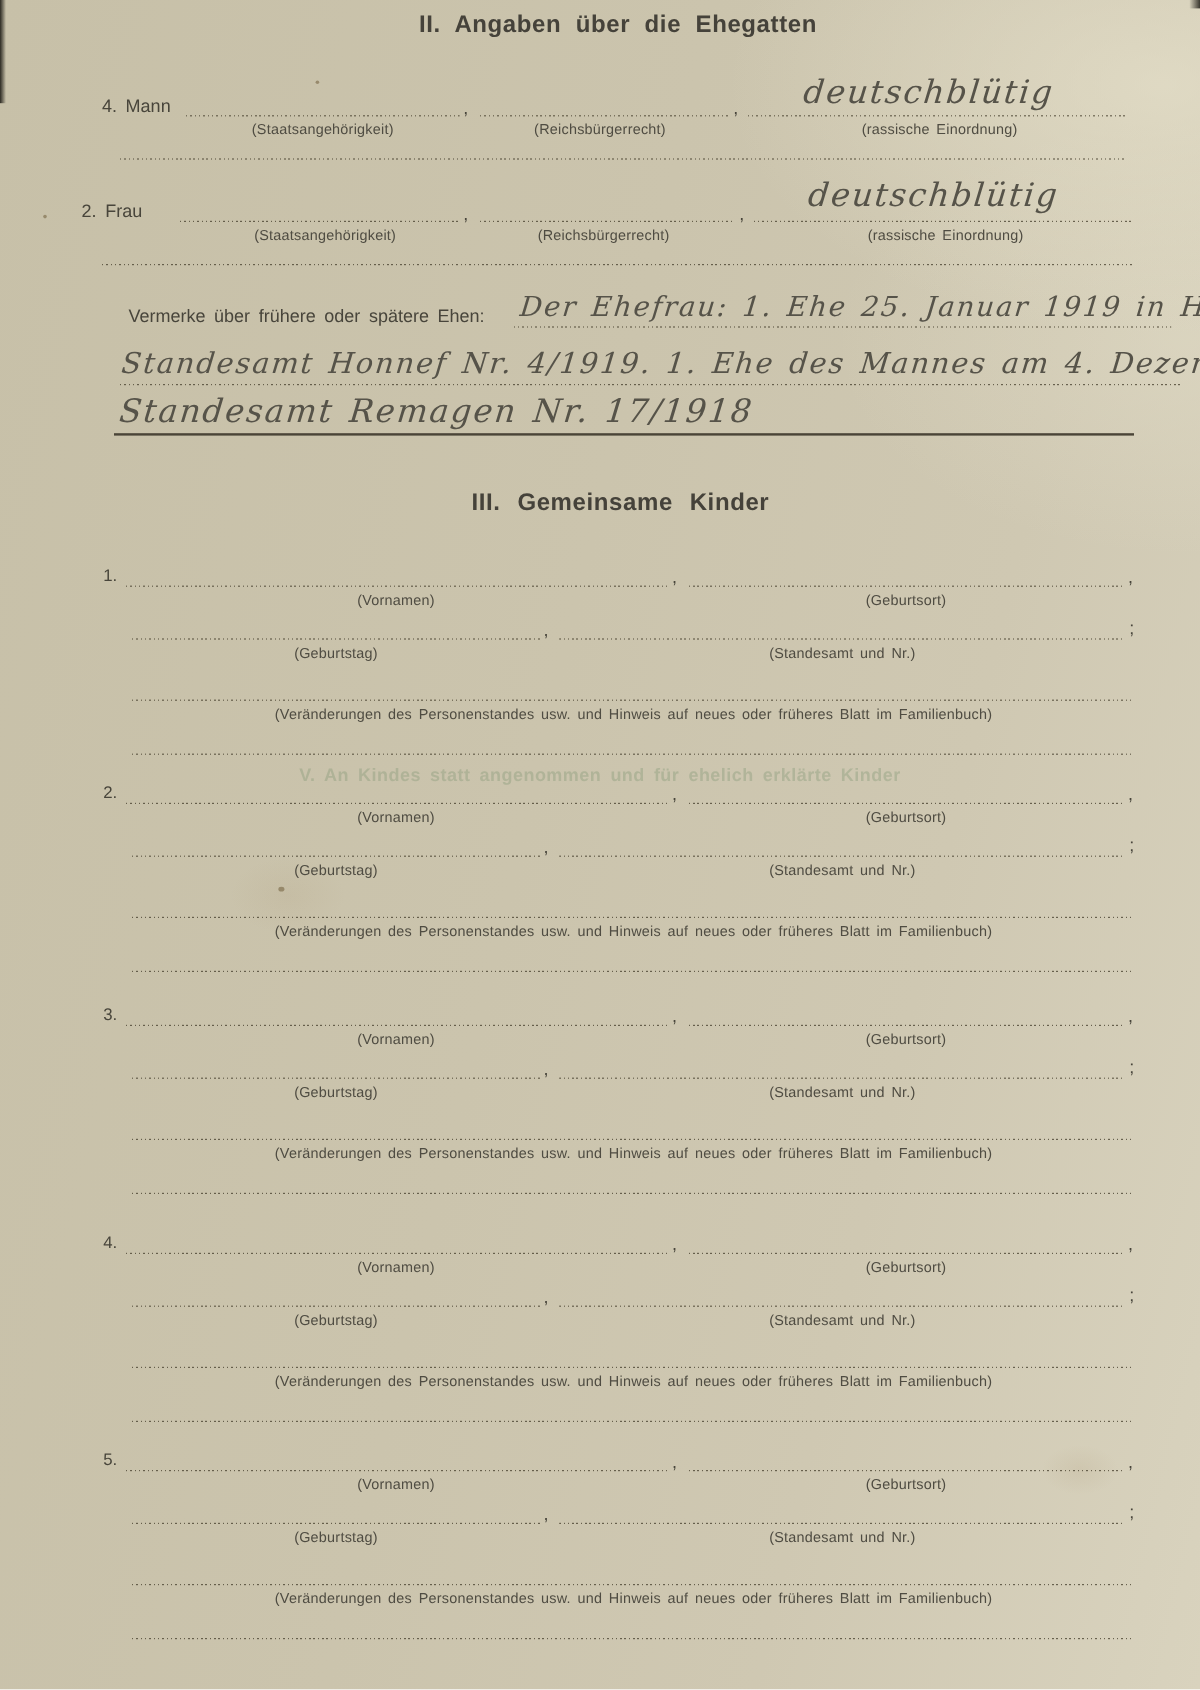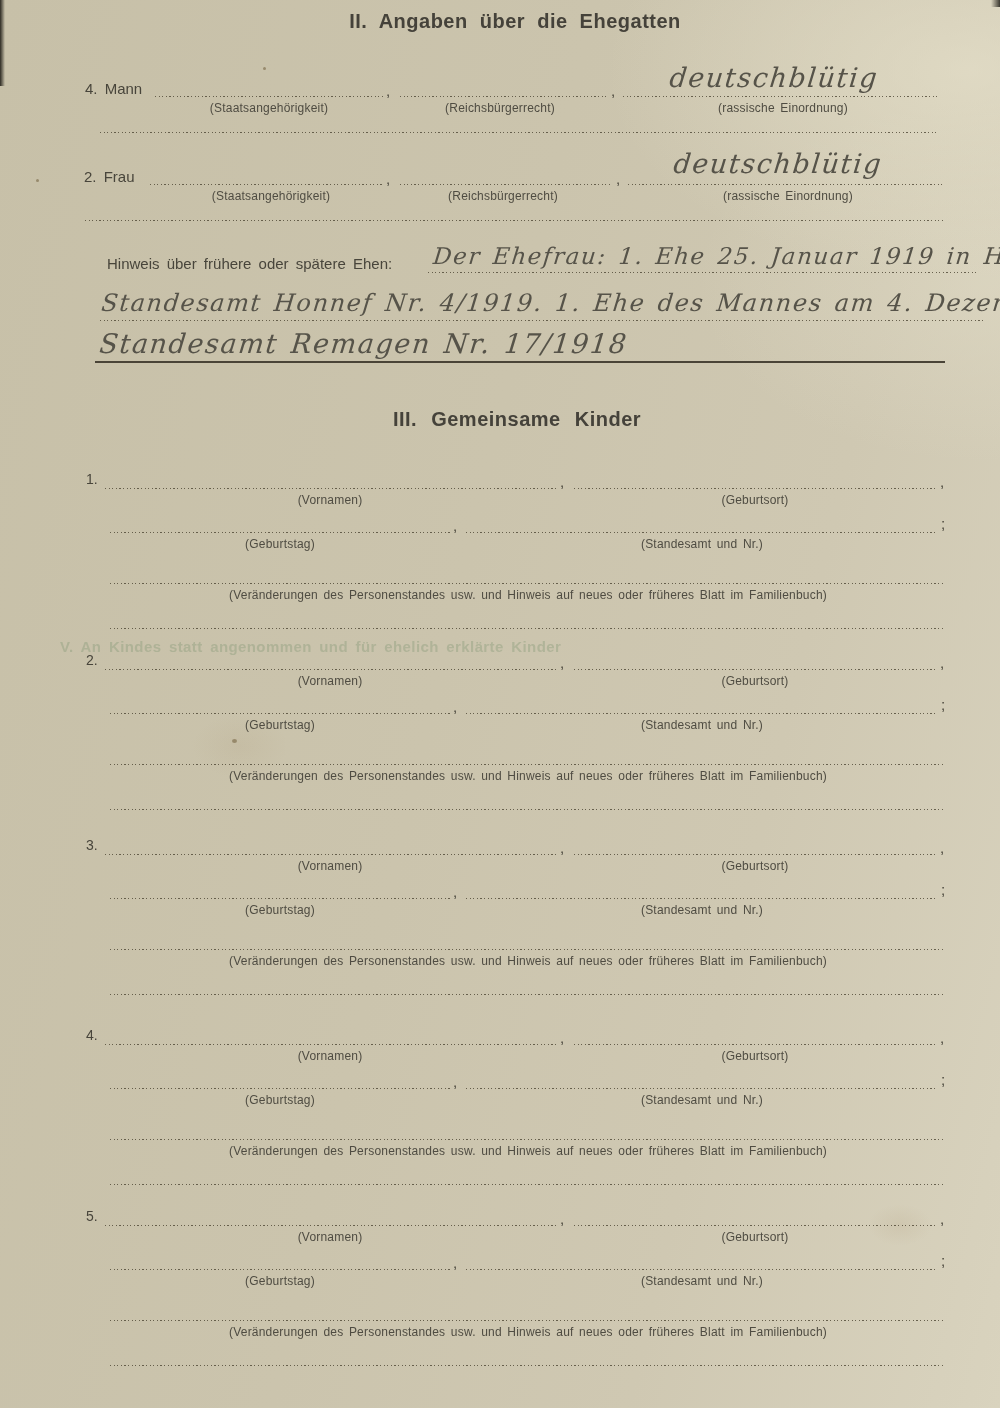--- a/index.html
+++ b/index.html
@@ -37,21 +37,21 @@
       background:repeating-linear-gradient(to right, rgba(73,66,48,.78) 0 1.2px, rgba(73,66,48,0) 1.2px 3.6px);
       background-position:0 bottom; background-size:100% 1.4px; background-repeat:no-repeat; }
   .solidline { position:absolute; height:2px; background:#4a4437; }
 
   
   .script { font-family:"DejaVu Serif", serif; font-style:italic; color:#565349;
             letter-spacing:1.6px; word-spacing:3px; white-space:nowrap;
             transform:skewX(-6deg); transform-origin:left bottom; }
 
   .bleed { font-size:15px; font-weight:bold; letter-spacing:.4px; word-spacing:3px;
-           color:rgba(122,148,112,.34); filter:blur(.4px); text-align:left;
+           color:rgba(122,148,112,.34); filter:blur(.4px); text-align:center;
            white-space:nowrap; }
 </style>
 </head>
 <body>
 
 <div class="sheet">
 
   <div class="edge-dark-topleft"></div>
   <div class="edge-dark-topright"></div>
   <div class="speck" style="left:36px; top:179px; width:3px; height:3px;"></div>
@@ -69,35 +69,35 @@
     <span class="abs sep" style="left:611px; top:82px;">,</span>
     <div class="abs dotline" style="left:623px; width:317px; top:95px;"></div>
     <div class="abs script" style="left:668px; top:62px; font-size:27px;">deutschblütig</div>
     <div class="abs sublabel" style="left:156px; width:226px; top:101px;">(Staatsangehörigkeit)</div>
     <div class="abs sublabel" style="left:390px; width:220px; top:101px;">(Reichsbürgerrecht)</div>
     <div class="abs sublabel" style="left:673px; width:220px; top:101px;">(rassische Einordnung)</div>
     <div class="abs dotline" style="left:100px; width:838px; top:131px;"></div>
   </div>
 
   <div>
-    <span class="abs rowlabel" style="left:84px; top:168px;">2. Frau</span>
+    <span class="abs rowlabel" style="left:68px; top:168px;">2. Frau</span>
     <div class="abs dotline" style="left:150px; width:233px; top:183px;"></div>
     <span class="abs sep" style="left:386px; top:170px;">,</span>
     <div class="abs dotline" style="left:400px; width:212px; top:183px;"></div>
     <span class="abs sep" style="left:616px; top:170px;">,</span>
     <div class="abs dotline" style="left:628px; width:317px; top:183px;"></div>
     <div class="abs script" style="left:672px; top:148px; font-size:27px;">deutschblütig</div>
     <div class="abs sublabel" style="left:158px; width:226px; top:189px;">(Staatsangehörigkeit)</div>
     <div class="abs sublabel" style="left:393px; width:220px; top:189px;">(Reichsbürgerrecht)</div>
     <div class="abs sublabel" style="left:678px; width:220px; top:189px;">(rassische Einordnung)</div>
     <div class="abs dotline" style="left:85px; width:860px; top:219px;"></div>
   </div>
 
   <div>
-    <span class="abs rowlabel" style="left:107px; top:255px;">Hinweis über frühere oder spätere Ehen:</span>
+    <span class="abs rowlabel" style="left:107px; top:255px;">Vermerke über frühere oder spätere Ehen:</span>
     <div class="abs dotline" style="left:428px; width:548px; top:271px;"></div>
     <div class="abs script" style="left:432px; top:243px; font-size:23px;">Der Ehefrau: 1. Ehe 25. Januar 1919 in Honnef</div>
     <div class="abs dotline" style="left:100px; width:884px; top:319px;"></div>
     <div class="abs script" style="left:100px; top:289px; font-size:24px;">Standesamt Honnef Nr. 4/1919. 1. Ehe des Mannes am 4. Dezember 1918</div>
     <div class="abs solidline" style="left:95px; width:850px; top:361px;"></div>
     <div class="abs script" style="left:98px; top:328px; font-size:27px;">Standesamt Remagen Nr. 17/1918</div>
   </div>
 
   <div class="abs title" style="left:0; right:-34px; top:408px; text-align:center; word-spacing:8px;">III. Gemeinsame Kinder</div>
 

